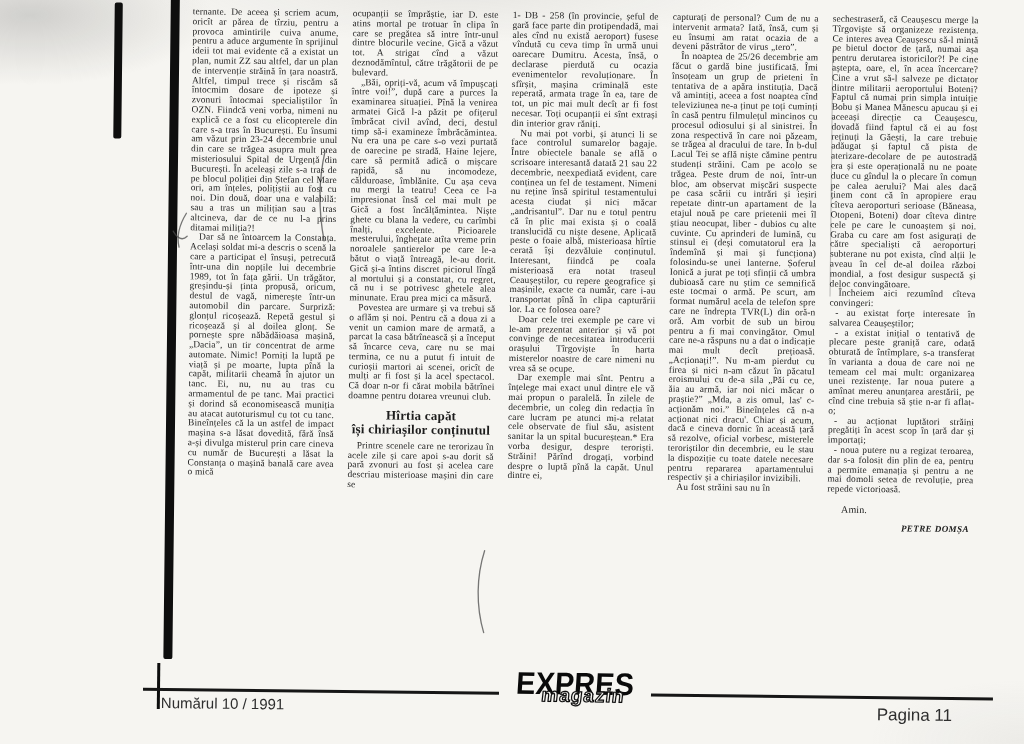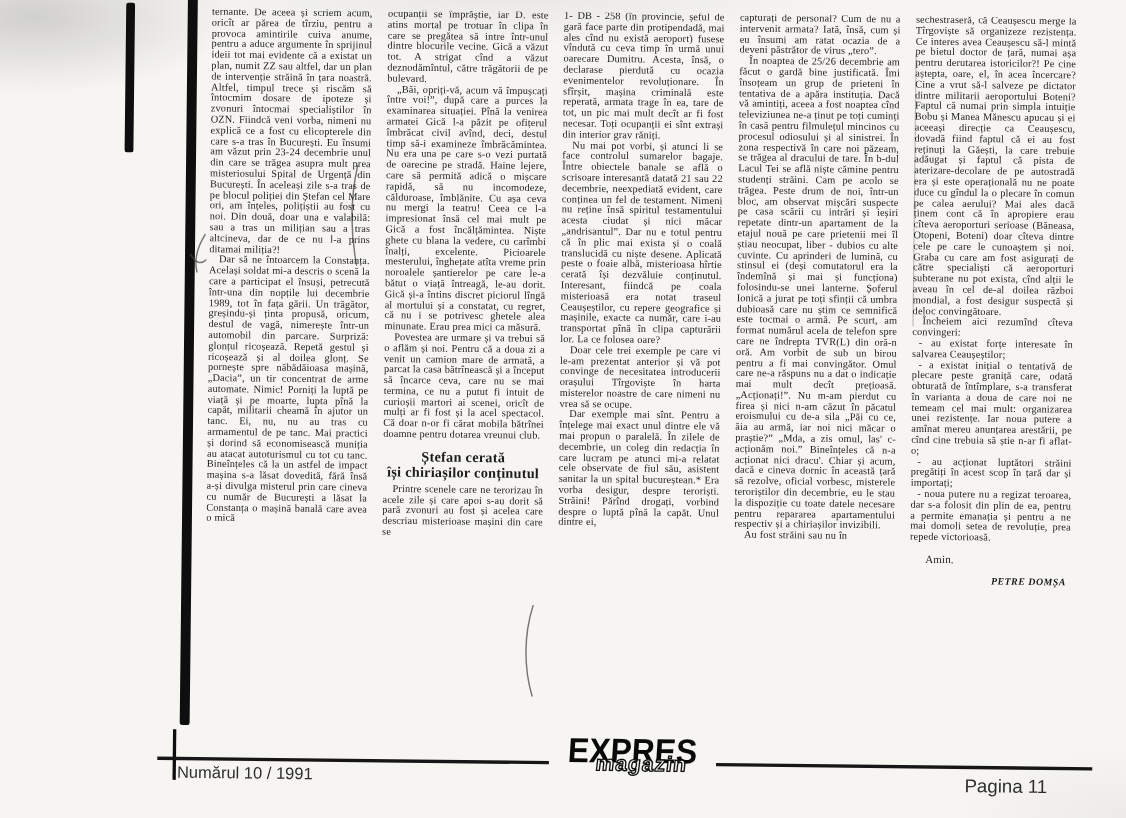--- a/index.html
+++ b/index.html
@@ -79,21 +79,21 @@
 
       <div class="col">
         <p class="noind">ternante. De aceea și scriem acum, oricît ar părea de tîrziu, pentru a provoca amintirile cuiva anume, pentru a aduce argumente în sprijinul ideii tot mai evidente că a existat un plan, numit ZZ sau altfel, dar un plan de intervenție străină în țara noastră. Altfel, timpul trece și riscăm să întocmim dosare de ipoteze și zvonuri întocmai specialiștilor în OZN. Fiindcă veni vorba, nimeni nu explică ce a fost cu elicopterele din care s-a tras în București. Eu însumi am văzut prin 23-24 decembrie unul din care se trăgea asupra mult prea misteriosului Spital de Urgență din București. În aceleași zile s-a tras de pe blocul poliției din Ștefan cel Mare ori, am înțeles, polițiștii au fost cu noi. Din două, doar una e valabilă: sau a tras un milițian sau a tras altcineva, dar de ce nu l-a prins ditamai miliția?!</p>
         <p>Dar să ne întoarcem la Constanța. Același soldat mi-a descris o scenă la care a participat el însuși, petrecută într-una din nopțile lui decembrie 1989, tot în fața gării. Un trăgător, greșindu-și ținta propusă, oricum, destul de vagă, nimerește într-un automobil din parcare. Surpriză: glonțul ricoșează. Repetă gestul și ricoșează și al doilea glonț. Se pornește spre năbădăioasa mașină, „Dacia”, un tir concentrat de arme automate. Nimic! Porniți la luptă pe viață și pe moarte, lupta pînă la capăt, militarii cheamă în ajutor un tanc. Ei, nu, nu au tras cu armamentul de pe tanc. Mai practici și dorind să economisească muniția au atacat autoturismul cu tot cu tanc. Bineînțeles că la un astfel de impact mașina s-a lăsat dovedită, fără însă a-și divulga misterul prin care cineva cu număr de București a lăsat la Constanța o mașină banală care avea o mică</p>
       </div>
 
       <div class="col">
         <p class="noind">ocupanții se împrăștie, iar D. este atins mortal pe trotuar în clipa în care se pregătea să intre într-unul dintre blocurile vecine. Gică a văzut tot. A strigat cînd a văzut deznodămîntul, către trăgătorii de pe bulevard.</p>
         <p>„Băi, opriți-vă, acum vă împușcați între voi!”, după care a purces la examinarea situației. Pînă la venirea armatei Gică l-a păzit pe ofițerul îmbrăcat civil avînd, deci, destul timp să-i examineze îmbrăcămintea. Nu era una pe care s-o vezi purtată de oarecine pe stradă. Haine lejere, care să permită adică o mișcare rapidă, să nu incomodeze, călduroase, îmblănite. Cu așa ceva nu mergi la teatru! Ceea ce l-a impresionat însă cel mai mult pe Gică a fost încălțămintea. Niște ghete cu blana la vedere, cu carîmbi înalți, excelente. Picioarele mesterului, înghețate atîta vreme prin noroalele șantierelor pe care le-a bătut o viață întreagă, le-au dorit. Gică și-a întins discret piciorul lîngă al mortului și a constatat, cu regret, că nu i se potrivesc ghetele alea minunate. Erau prea mici ca măsură.</p>
         <p>Povestea are urmare și va trebui să o aflăm și noi. Pentru că a doua zi a venit un camion mare de armată, a parcat la casa bătrînească și a început să încarce ceva, care nu se mai termina, ce nu a putut fi intuit de curioșii martori ai scenei, oricît de mulți ar fi fost și la acel spectacol. Că doar n-or fi cărat mobila bătrînei doamne pentru dotarea vreunui club.</p>
-        <h2 class="heading"><span>Ștefan cerată</span><br><span>își chiriașilor conținutul</span></h2>
+        <h2 class="heading"><span>Hîrtia capăt</span><br><span>își chiriașilor conținutul</span></h2>
         <p>Printre scenele care ne terorizau în acele zile și care apoi s-au dorit să pară zvonuri au fost și acelea care descriau misterioase mașini din care se</p>
       </div>
 
       <div class="col">
         <p class="noind">1- DB - 258 (în provincie, șeful de gară face parte din protipendadă, mai ales cînd nu există aeroport) fusese vîndută cu ceva timp în urmă unui oarecare Dumitru. Acesta, însă, o declarase pierdută cu ocazia evenimentelor revoluționare. În sfîrșit, mașina criminală este reperată, armata trage în ea, tare de tot, un pic mai mult decît ar fi fost necesar. Toți ocupanții ei sînt extrași din interior grav răniți.</p>
         <p>Nu mai pot vorbi, și atunci li se face controlul sumarelor bagaje. Între obiectele banale se află o scrisoare interesantă datată 21 sau 22 decembrie, neexpediată evident, care conținea un fel de testament. Nimeni nu reține însă spiritul testamentului acesta ciudat și nici măcar „andrisantul”. Dar nu e totul pentru că în plic mai exista și o coală translucidă cu niște desene. Aplicată peste o foaie albă, misterioasa hîrtie cerată își dezvăluie conținutul. Interesant, fiindcă pe coala misterioasă era notat traseul Ceaușeștilor, cu repere geografice și mașinile, exacte ca număr, care i-au transportat pînă în clipa capturării lor. La ce folosea oare?</p>
         <p>Doar cele trei exemple pe care vi le-am prezentat anterior și vă pot convinge de necesitatea introducerii orașului Tîrgoviște în harta misterelor noastre de care nimeni nu vrea să se ocupe.</p>
         <p>Dar exemple mai sînt. Pentru a înțelege mai exact unul dintre ele vă mai propun o paralelă. În zilele de decembrie, un coleg din redacția în care lucram pe atunci mi-a relatat cele observate de fiul său, asistent sanitar la un spital bucureștean.* Era vorba desigur, despre teroriști. Străini! Părînd drogați, vorbind despre o luptă pînă la capăt. Unul dintre ei,</p>
       </div>
 

